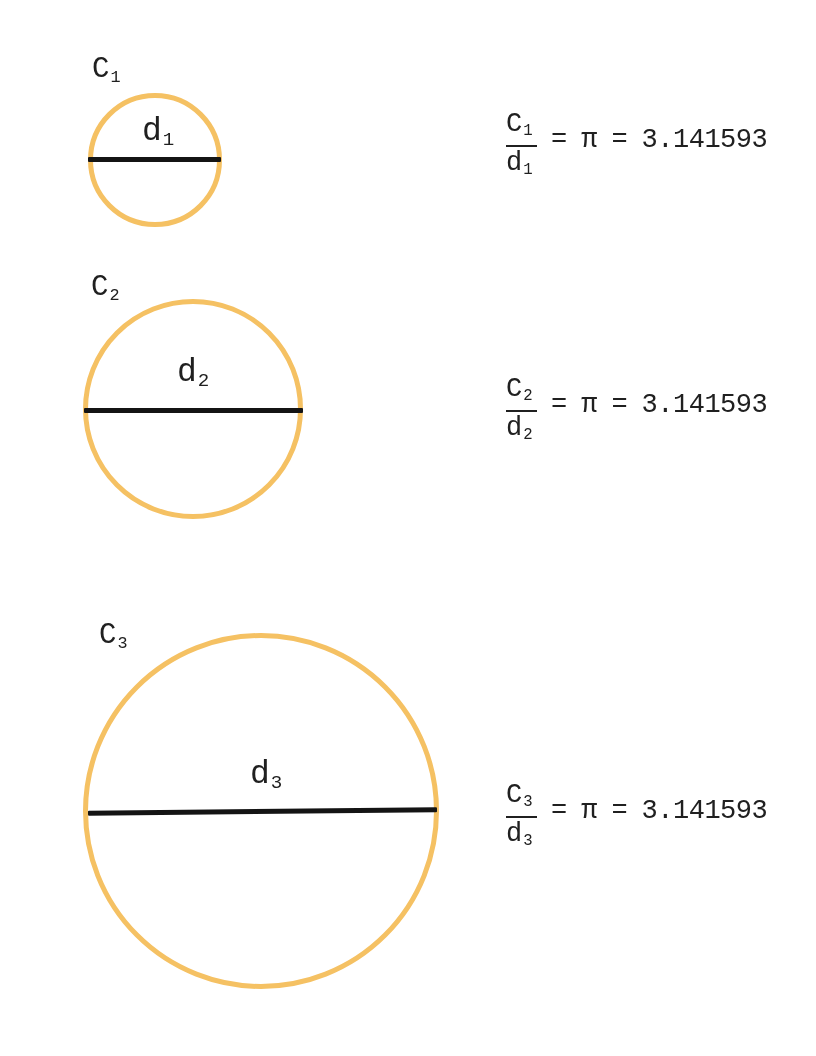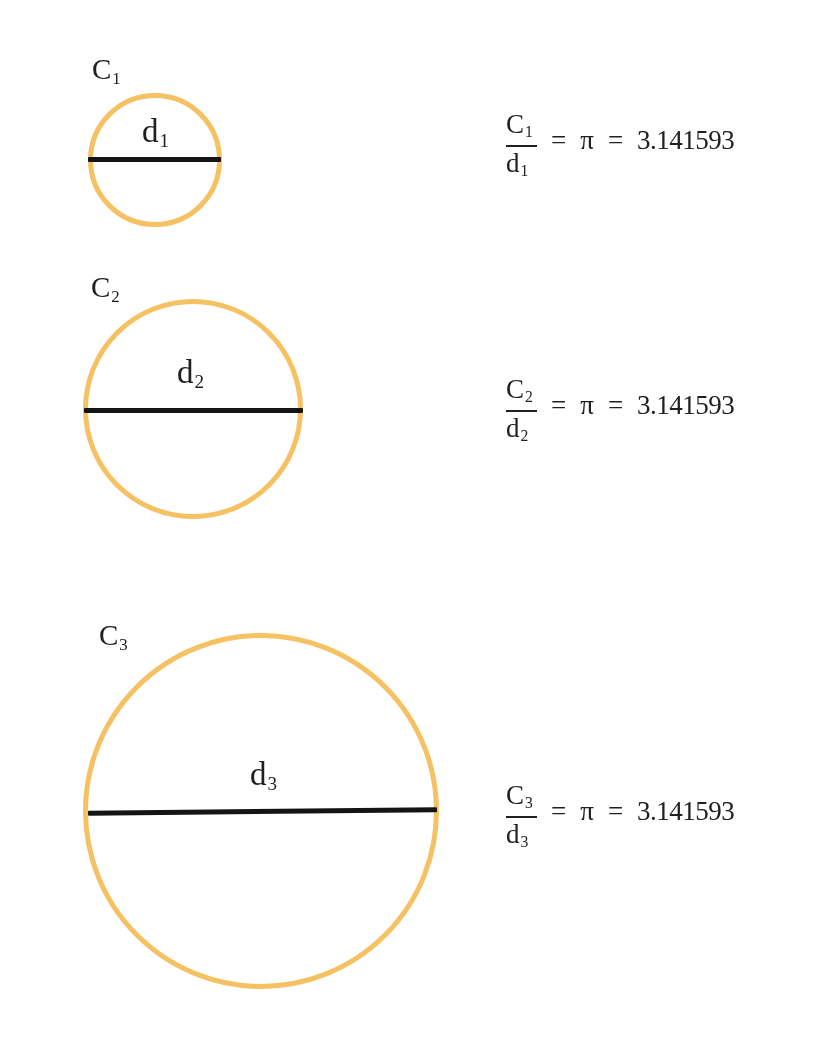--- a/index.html
+++ b/index.html
@@ -1,20 +1,20 @@
 <!DOCTYPE html>
 <html style="--circle-stroke: #F5C163; --diameter-line: #141414; --text: #202020;"><head>
 <meta charset="utf-8">
 <style>
   html,body{margin:0;padding:0;background:#ffffff;}
   .page{
     position:relative;
     width:816px;height:1056px;
     background:#fff;
-    font-family:Liberation Serif, serif;
+    font-family:Liberation Mono, monospace;
     color:var(--text, #202020);
     overflow:hidden;
   }
   
   .circle{
     position:absolute;
     border:5px solid var(--circle-stroke, #F5C163);
     border-radius:50%;
     box-sizing:border-box;
     background:transparent;

